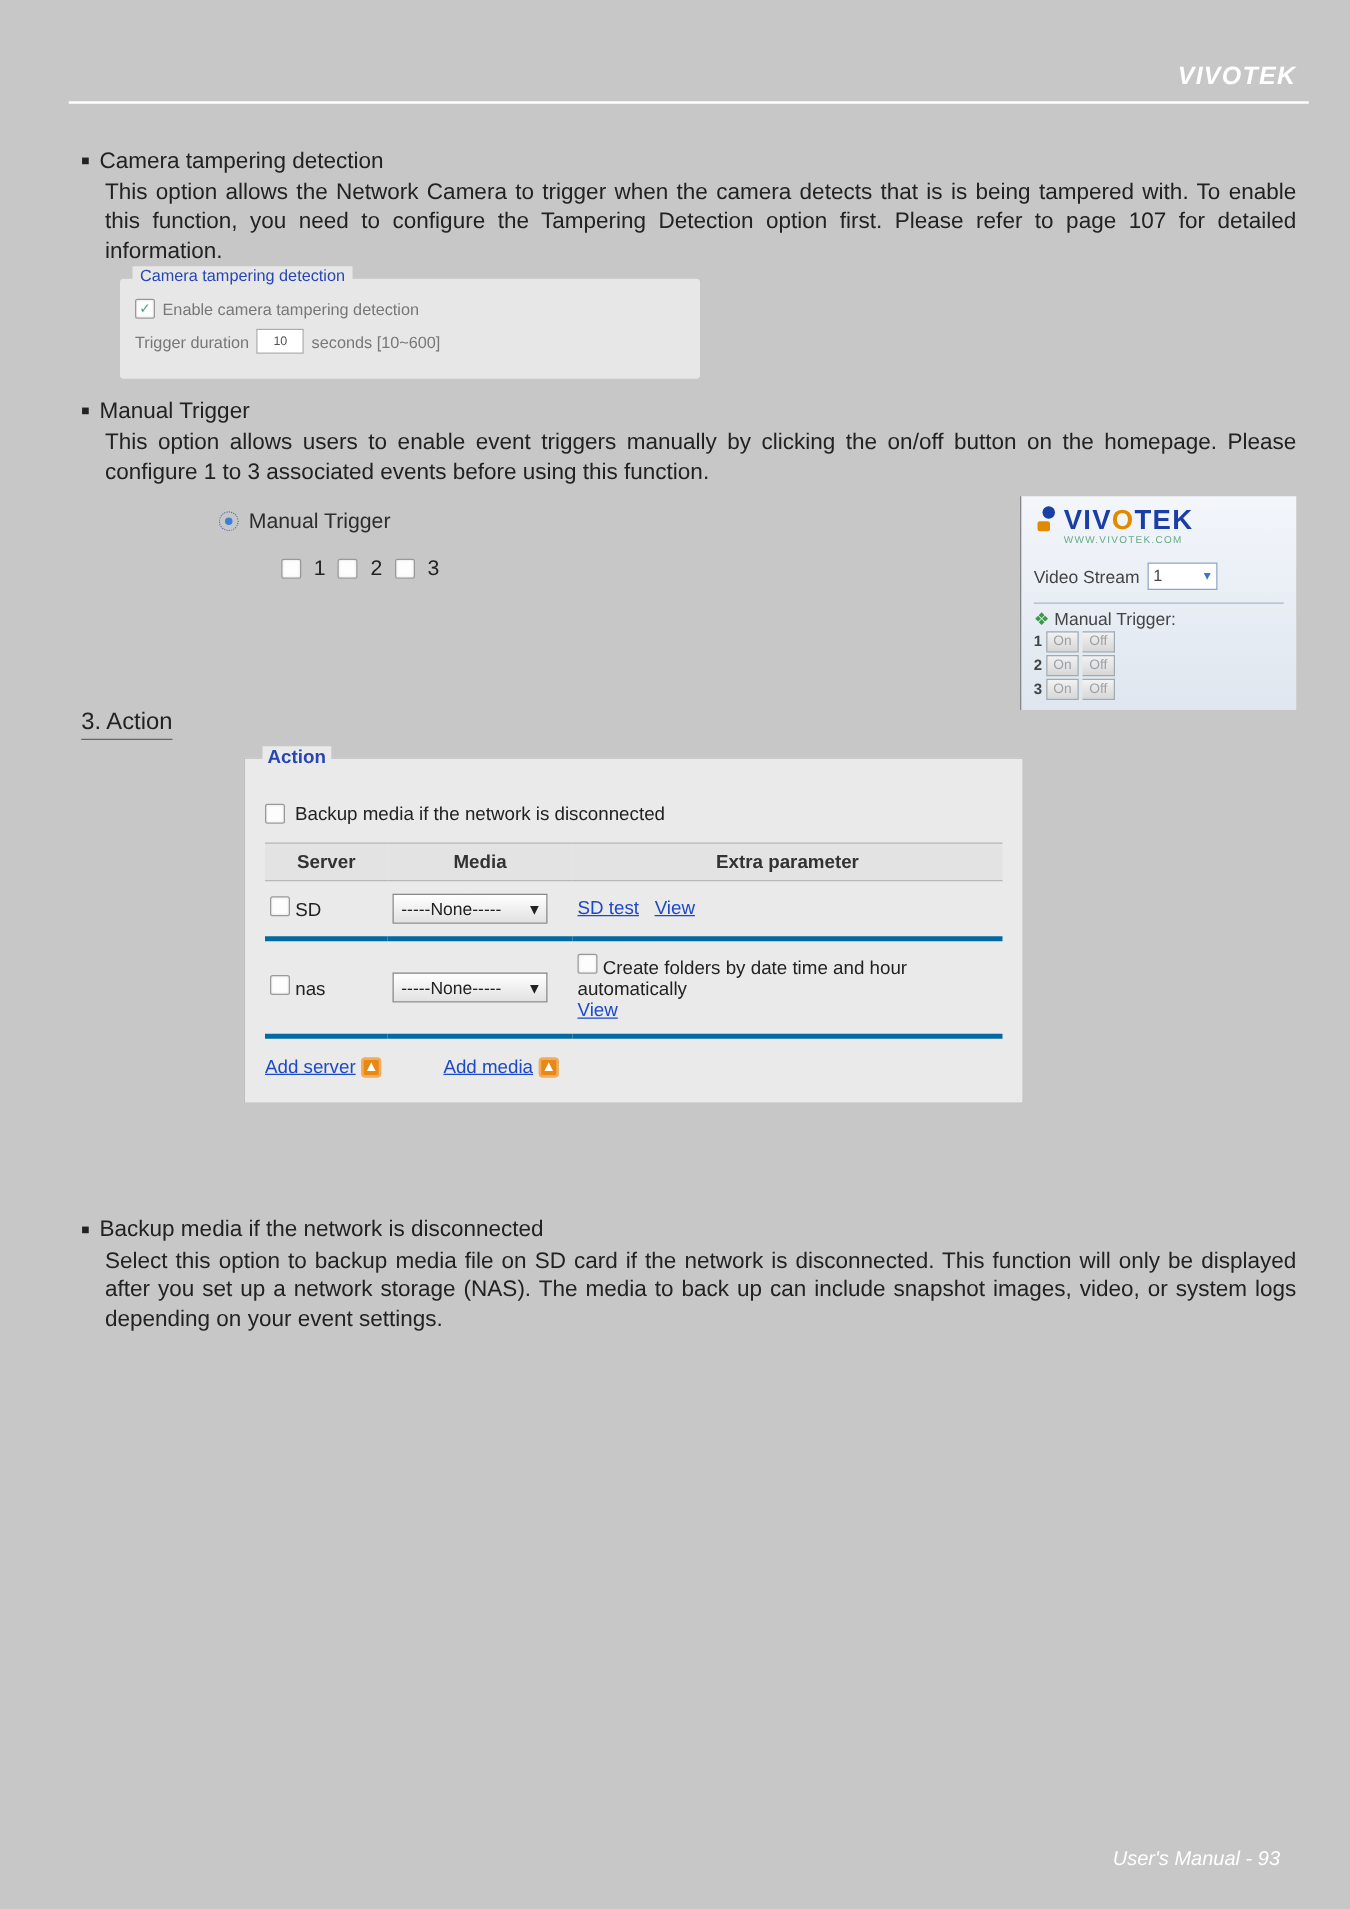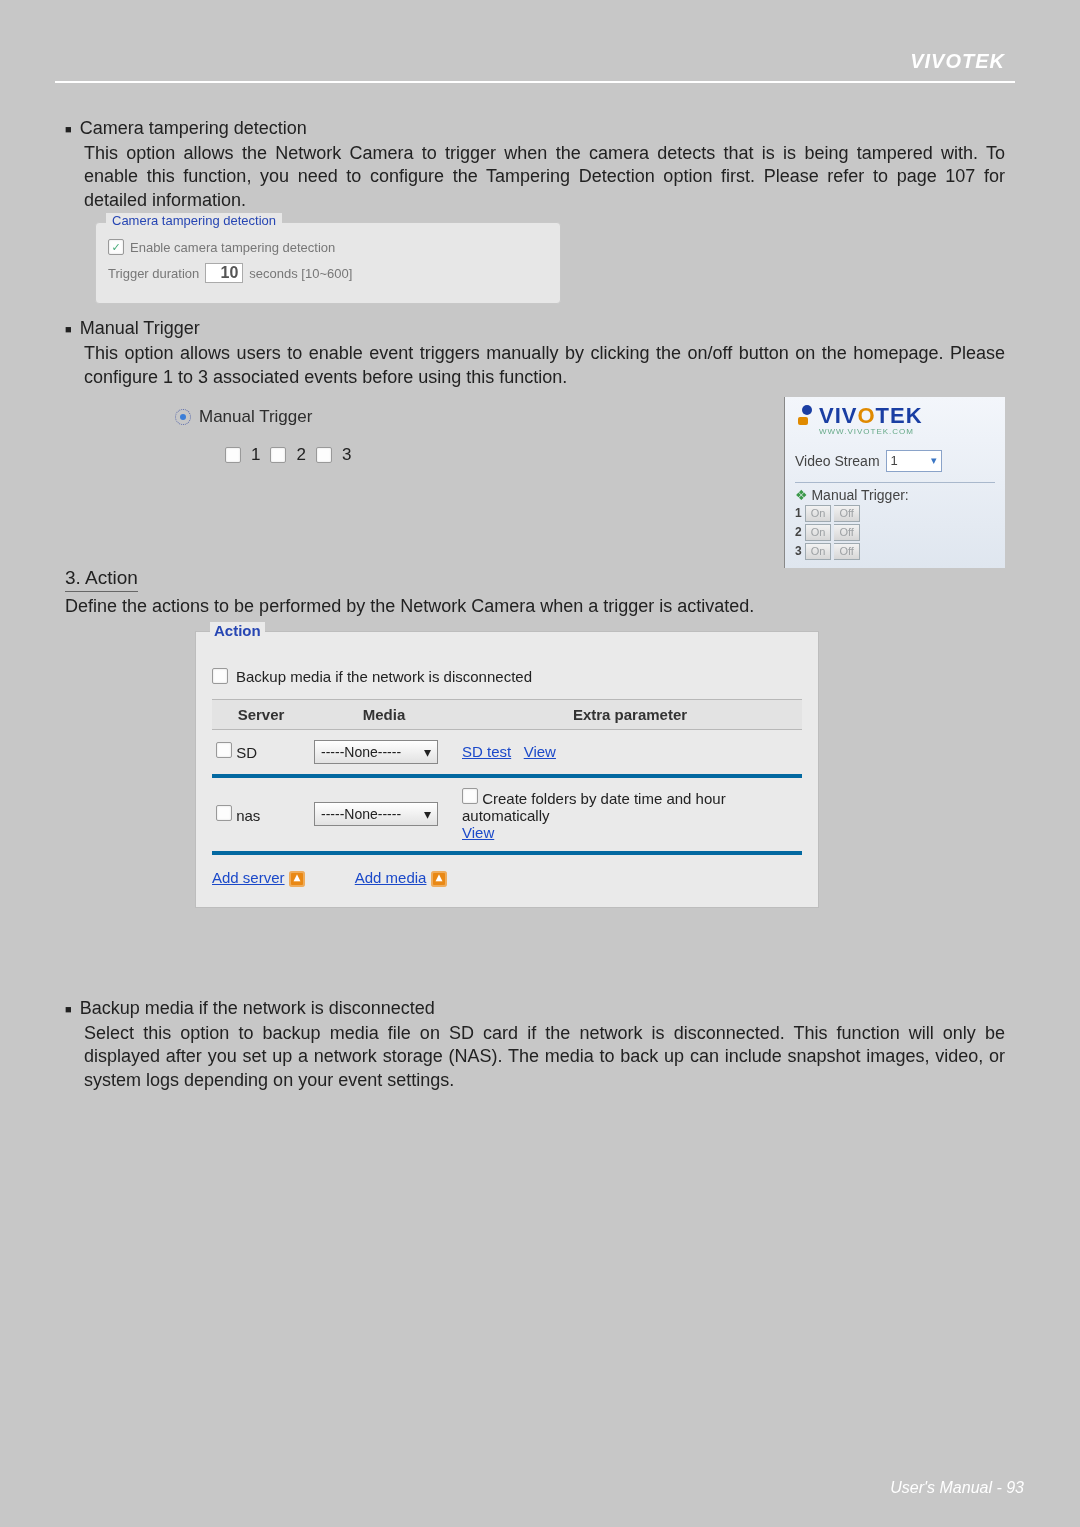--- a/index.html
+++ b/index.html
@@ -7,21 +7,21 @@
     background:#c7c7c7;
     font-family: Arial, Helvetica, sans-serif;
     font-size:15px;
     color:#222;
   }
   .page {
     width:1080px; height:1527px;
     background:#c7c7c7;
     margin:0 auto;
     box-sizing:border-box;
-    padding:50px 65px 30px 55px;
+    padding:50px 33px 30px 55px;
     position:relative;
   }
   .header-brand {
     text-align:right;
     color:#fff;
     font-style:italic;
     font-weight:bold;
     font-size:20px;
     letter-spacing:1px;
     padding-right:10px;
@@ -63,23 +63,22 @@
     box-shadow:inset 0 0 2px rgba(0,0,0,.15);
     display:inline-flex; align-items:center; justify-content:center;
     font-size:11px; color:#4a7; line-height:1;
     border-radius:2px;
   }
   .tamper-row2 { display:flex; align-items:center; gap:6px; }
   .mini-input {
     width:28px; height:18px;
     border:1px solid #aaa;
     background:#fff;
-    font-size:16px; text-align:right; padding:0 4px;
+    font-size:10px; text-align:center; padding:0 4px;
     color:#555;
-    font-weight:bold;
   }
   .save-bar { margin:4px 0 0 30px; width:440px; text-align:right; }
   .save-btn {
     width:70px; height:24px;
     border:1px solid #999; border-radius:3px;
     background:linear-gradient(#f8f8f8,#dcdcdc);
     color:#666; font-size:13px;
   }
 
   
@@ -258,21 +257,20 @@
               <b>3</b>
             <span class="togg">On</span>
               <span class="togg off">Off</span>
             </div>
         </div>
       </div>
     </div>
 
     <div class="sec3" style="margin-top:-10px;">
       <span class="sec3-title">3. Action</span>
-      <div class="sec3-desc">Define the actions to be performed by the Network Camera when a trigger is activated.</div>
     </div>
 
     <div class="action-panel">
       <div class="action-title">Action</div>
       <div class="backup-row">
         <span class="cb"></span>
         <span>Backup media if the network is disconnected</span>
       </div>
 
       <table class="act">

